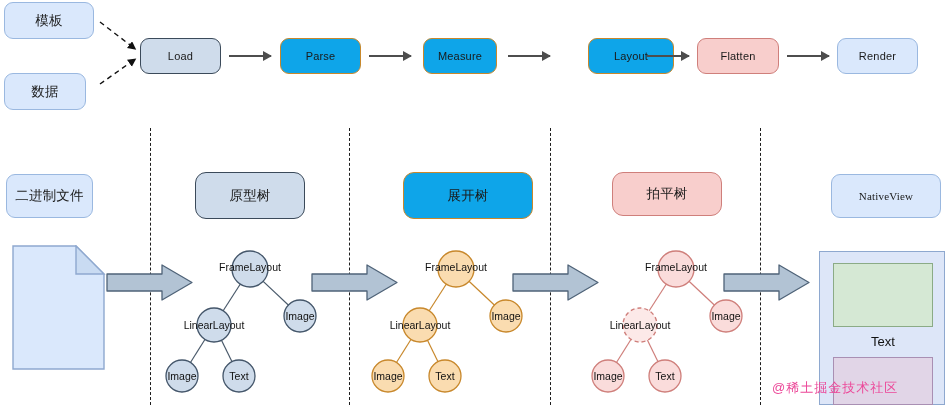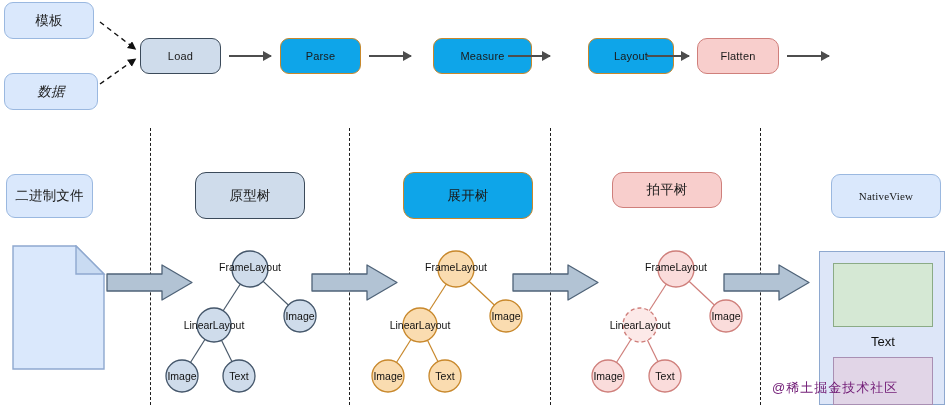--- a/index.html
+++ b/index.html
@@ -117,34 +117,34 @@
     font-size: 13px;
     color: #111;
     text-align: center;
     white-space: nowrap;
     transform: translateX(-50%);
   }
 
   .watermark {
     position: absolute;
     font-size: 13px;
-    color: #701a75;
+    color: #ec4899;
     white-space: nowrap;
     letter-spacing: 1px;
   }
 </style>
 </head>
 <body>
 
 <div id="canvas">
 
   <div class="box box-blue cjk" style="left:4px; top:2px; width:90px; height:37px;">
     <span>模板</span>
   </div>
-  <div class="box box-blue cjk" style="left:4px; top:73px; width:94px; height:37px;font-style:italic;">
+  <div class="box box-blue cjk" style="left:4px; top:73px; width:82px; height:37px;">
     <span>数据</span>
   </div>
 
   <svg class="dash-arrow" style="left:96px; top:12px;" width="52" height="90">
     <defs>
       <marker id="dhead" markerWidth="7" markerHeight="7" refX="4" refY="3" orient="auto">
         <path d="M0,0 L6,3 L0,6 z" fill="#111"></path>
       </marker>
     </defs>
     <line x1="4" y1="10" x2="38" y2="36" stroke="#111" stroke-width="1.4" stroke-dasharray="5,4" marker-end="url(#dhead)"></line>
@@ -154,51 +154,54 @@
   <div class="box box-bluegray" style="left:140px; top:38px; width:81px; height:36px;">
     <span>Load</span>
   </div>
   <div class="arrow-h" style="left:229px; top:55px; width:42px;"></div>
 
   <div class="box box-orange" style="left:280px; top:38px; width:81px; height:36px;">
     <span>Parse</span>
   </div>
   <div class="arrow-h" style="left:369px; top:55px; width:42px;"></div>
 
-  <div class="box box-orange" style="left:433px; top:38px; width:99px; height:36px;">
+  <div class="box box-orange" style="left:423px; top:38px; width:74px; height:36px;">
     <span>Measure</span>
   </div>
   <div class="arrow-h" style="left:508px; top:55px; width:42px;"></div>
 
   <div class="box box-orange" style="left:588px; top:38px; width:86px; height:36px;justify-content:center;">
     <span>Layout</span>
   </div>
   <div class="arrow-h" style="left:647px; top:55px; width:42px;"></div>
 
-  <div class="box box-pink" style="left:697px; top:38px; width:82px; height:36px;border-radius:10px;">
+  <div class="box box-pink" style="left:697px; top:38px; width:82px; height:36px;">
     <span>Flatten</span>
   </div>
   <div class="arrow-h" style="left:787px; top:55px; width:42px;"></div>
 
+  <div class="box box-blue" style="left:837px; top:38px; width:81px; height:36px;">
+    <span>Render</span>
+  </div>
 
   <div class="vdash" style="left:150px; top:128px; height:277px;"></div>
   <div class="vdash" style="left:349px; top:128px; height:277px;"></div>
   <div class="vdash" style="left:550px; top:128px; height:277px;"></div>
   <div class="vdash" style="left:760px; top:128px; height:277px;"></div>
 
   <div class="box box-blue cjk" style="left:6px; top:174px; width:87px; height:44px;">
     <span>二进制文件</span>
   </div>
   <div class="box box-bluegray cjk" style="left:195px; top:172px; width:110px; height:47px; border-radius:11px;justify-content:center;">
     <span>原型树</span>
   </div>
   <div class="box box-orange cjk" style="left:403px; top:172px; width:130px; height:47px; border-radius:11px;">
     <span>展开树</span>
   </div>
-  <div class="box box-pink cjk" style="left:612px; top:172px; width:110px; height:36px; border-radius:11px;">
+  <div class="box box-pink cjk" style="left:612px; top:172px; width:110px; height:44px; border-radius:11px;">
     <span>拍平树</span>
   </div>
   <div class="box box-blue" style="left:831px; top:174px; width:110px; height:44px;font-family:Liberation Serif, serif;">
     <span>NativeView</span>
   </div>
 
   <svg class="filenode" style="left:12px; top:245px;" width="96" height="126">
     <path d="M1,1 L64,1 L92,29 L92,124 L1,124 Z" fill="#dae8fc" stroke="#8ea8cf" stroke-width="1.4"></path>
     <path d="M64,1 L92,29 L64,29 Z" fill="#c9dbf2" stroke="#8ea8cf" stroke-width="1.4"></path>
   </svg>

